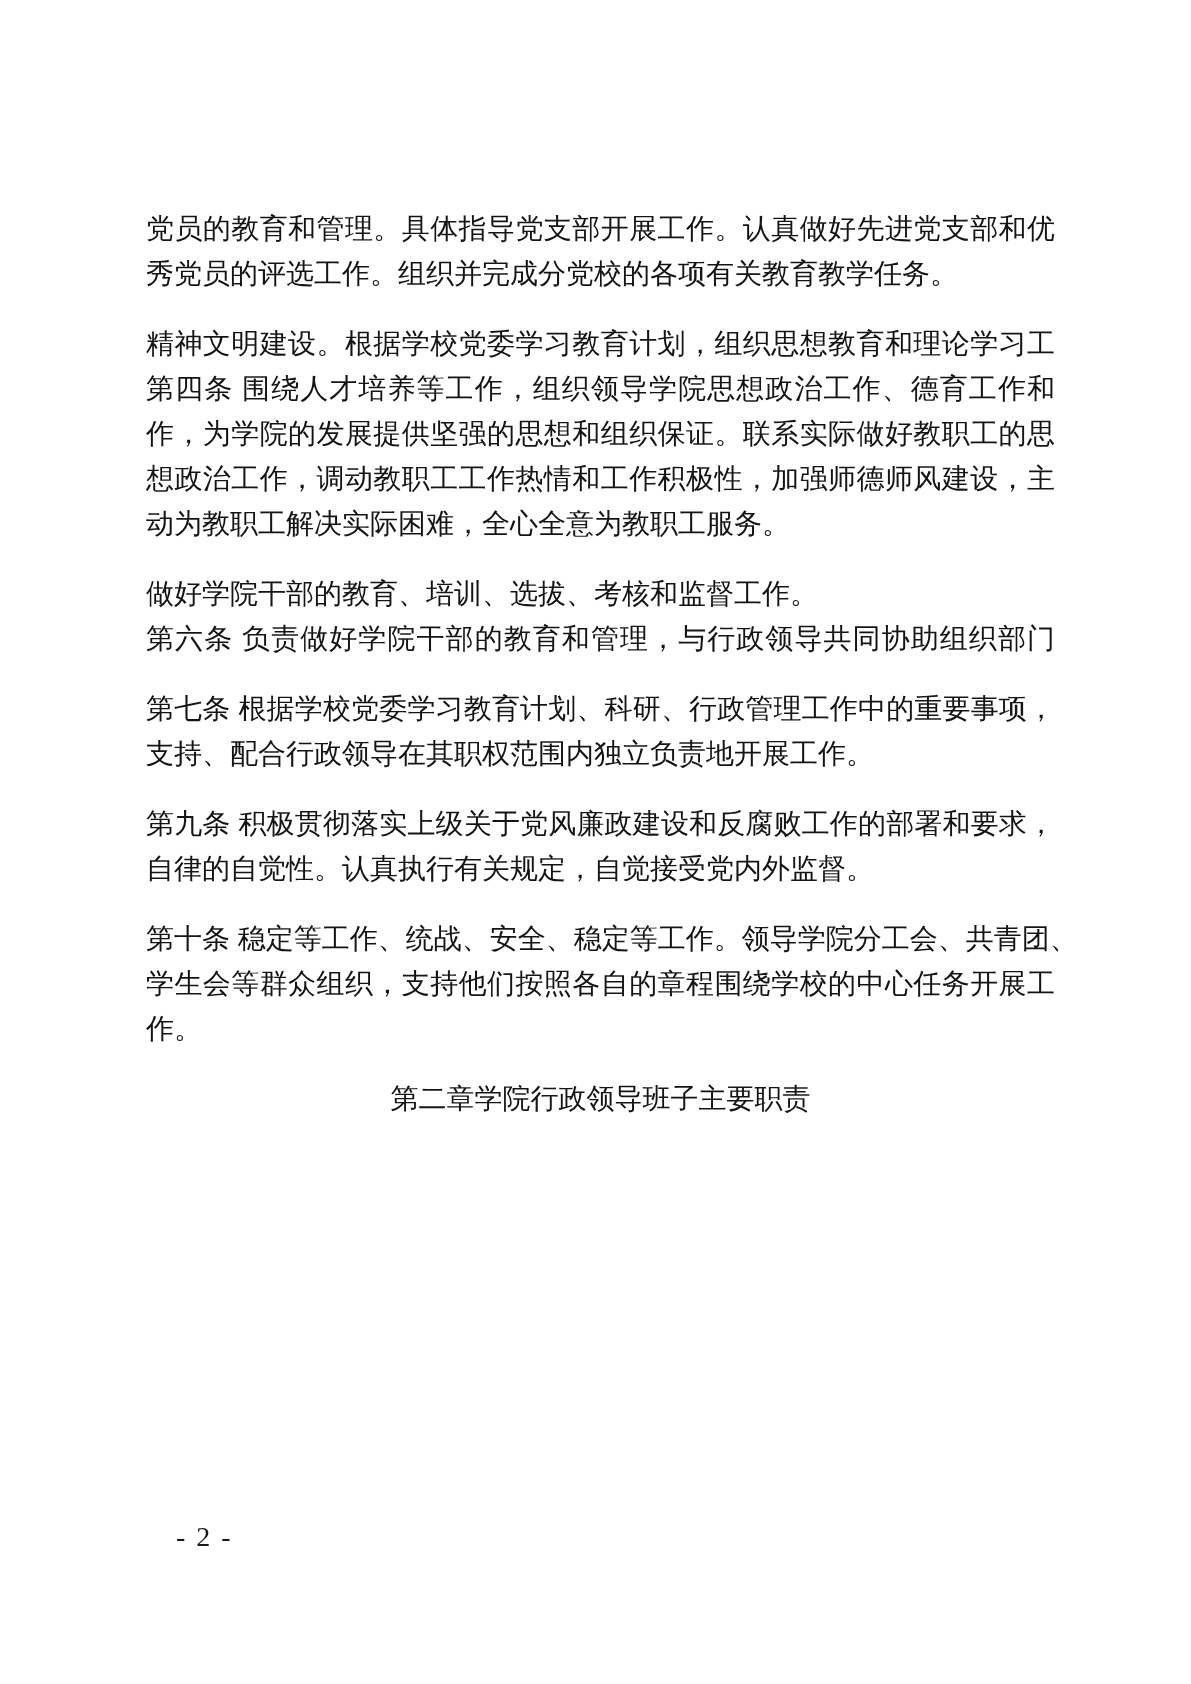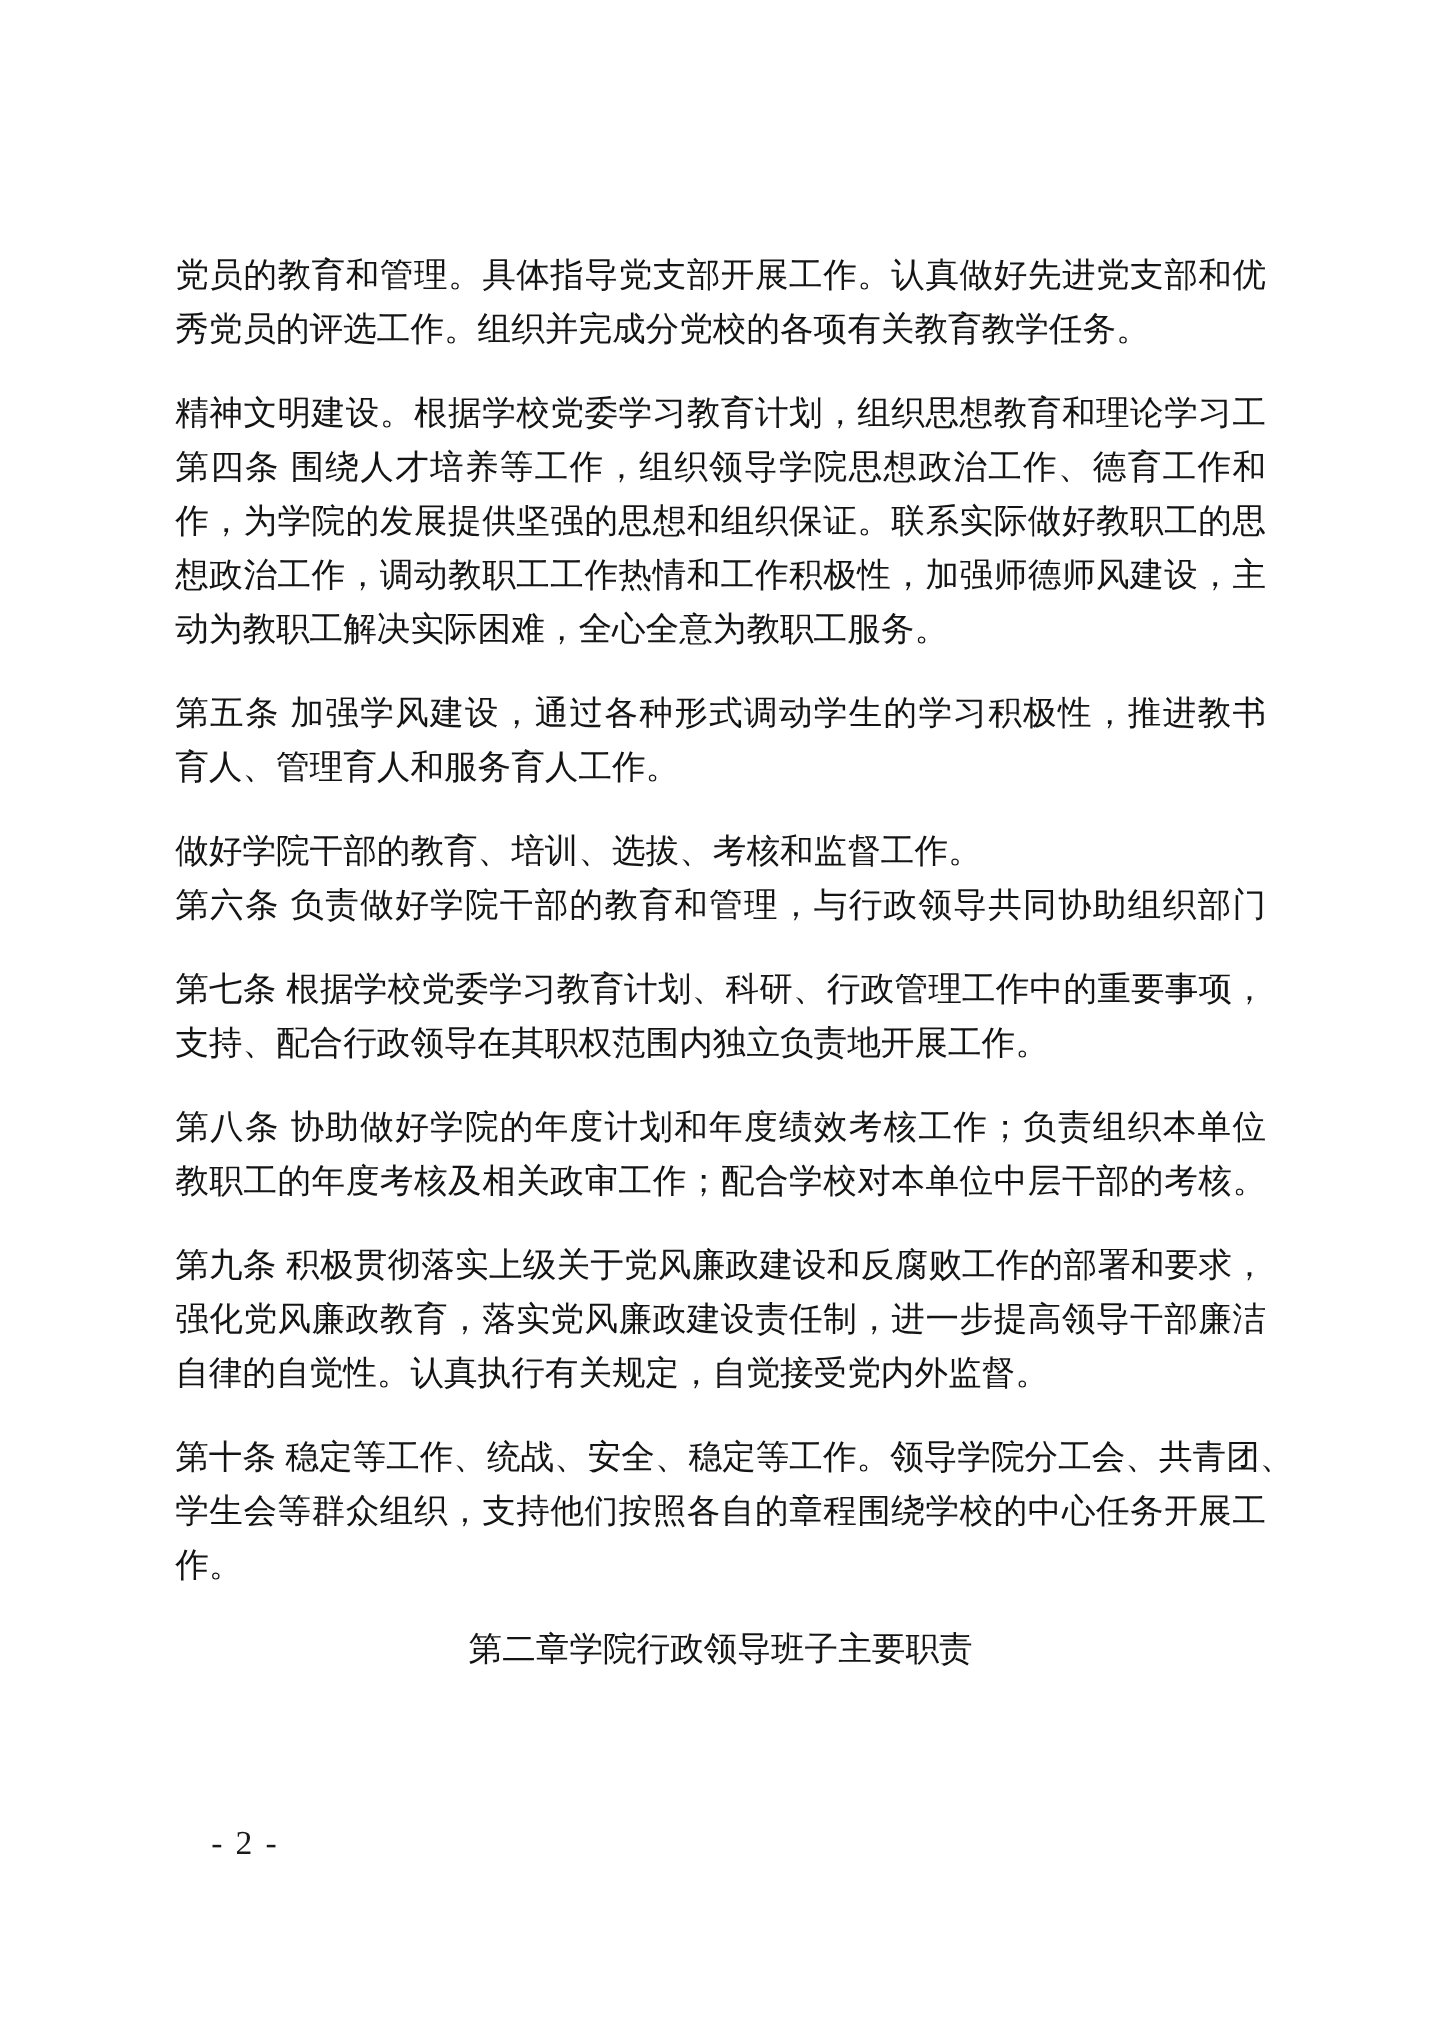--- a/index.html
+++ b/index.html
@@ -65,43 +65,34 @@
     </div>
 
     <div class="para">
       <div class="line">精神文明建设。根据学校党委学习教育计划，组织思想教育和理论学习工</div>
       <div class="line">第四条 围绕人才培养等工作，组织领导学院思想政治工作、德育工作和</div>
       <div class="line">作，为学院的发展提供坚强的思想和组织保证。联系实际做好教职工的思</div>
       <div class="line">想政治工作，调动教职工工作热情和工作积极性，加强师德师风建设，主</div>
       <div class="line end">动为教职工解决实际困难，全心全意为教职工服务。</div>
     </div>
 
-    <div class="para">
-      <div class="line">第五条 加强学风建设，通过各种形式调动学生的学习积极性，推进教书</div>
-      <div class="line end">育人、管理育人和服务育人工作。</div>
-    </div>
 
     <div class="para">
       <div class="line end">做好学院干部的教育、培训、选拔、考核和监督工作。</div>
       <div class="line">第六条 负责做好学院干部的教育和管理，与行政领导共同协助组织部门</div>
     </div>
 
     <div class="para">
       <div class="line">第七条 根据学校党委学习教育计划、科研、行政管理工作中的重要事项，</div>
       <div class="line end">支持、配合行政领导在其职权范围内独立负责地开展工作。</div>
     </div>
 
-    <div class="para">
-      <div class="line">第八条 协助做好学院的年度计划和年度绩效考核工作；负责组织本单位</div>
-      <div class="line">教职工的年度考核及相关政审工作；配合学校对本单位中层干部的考核。</div>
-    </div>
 
     <div class="para">
       <div class="line">第九条 积极贯彻落实上级关于党风廉政建设和反腐败工作的部署和要求，</div>
-      <div class="line">强化党风廉政教育，落实党风廉政建设责任制，进一步提高领导干部廉洁</div>
       <div class="line end">自律的自觉性。认真执行有关规定，自觉接受党内外监督。</div>
     </div>
 
     <div class="para">
       <div class="line">第十条 稳定等工作、统战、安全、稳定等工作。领导学院分工会、共青团、</div>
       <div class="line">学生会等群众组织，支持他们按照各自的章程围绕学校的中心任务开展工</div>
       <div class="line end">作。</div>
     </div>
 
     <div class="chapter">第二章学院行政领导班子主要职责</div>

